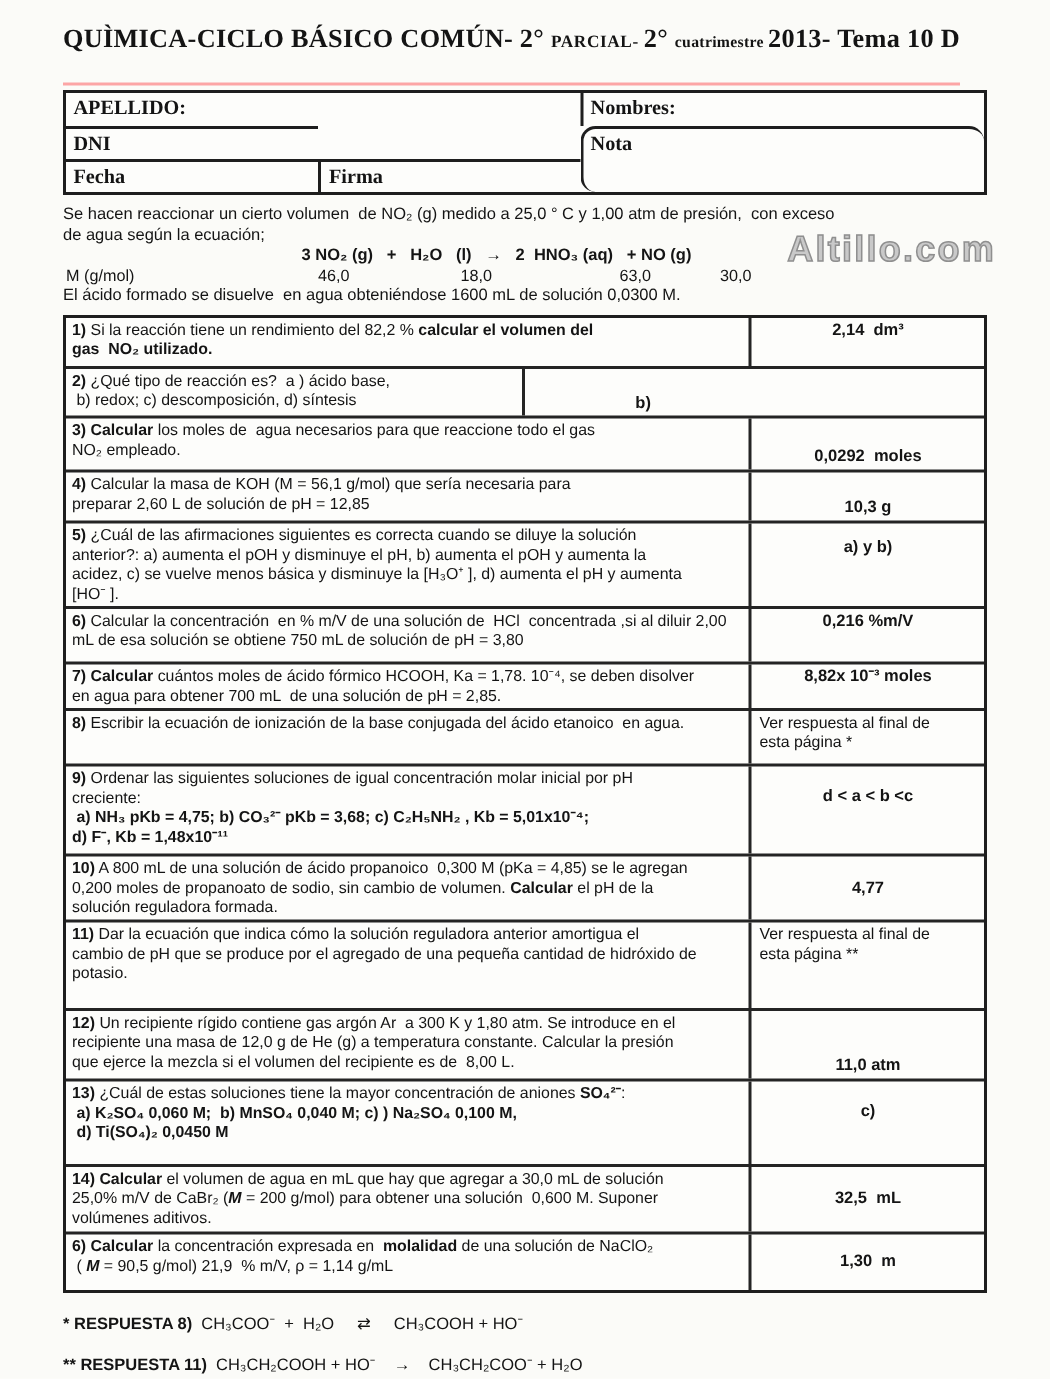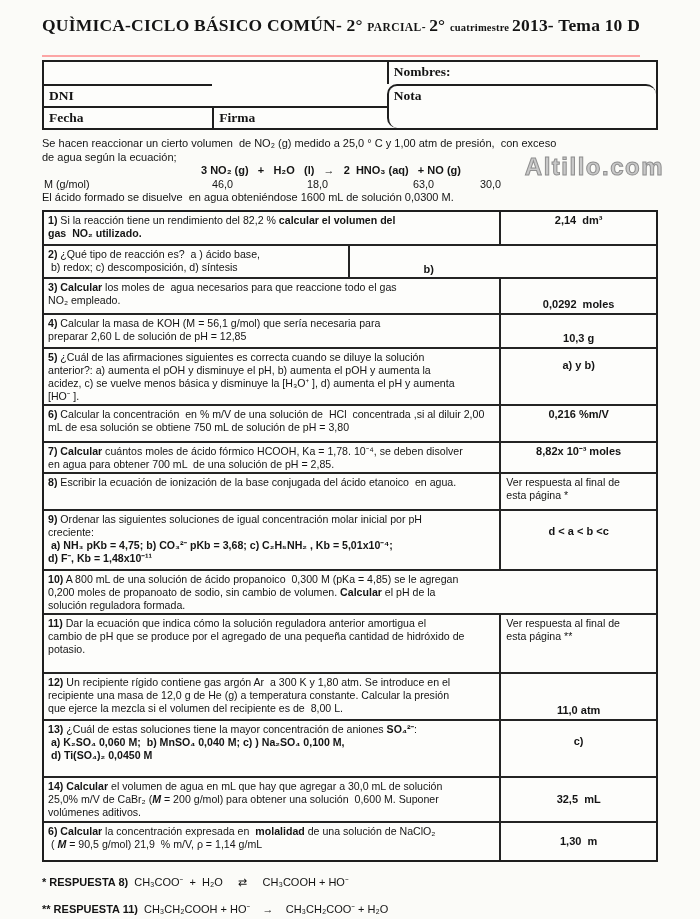--- a/index.html
+++ b/index.html
@@ -97,20 +97,21 @@
 </head>
 <body>
 
 <div class="page">
 
   
   <div class="title"><span class="t-big">QUÌMICA-CICLO BÁSICO COMÚN- 2° </span><span class="t-small">PARCIAL- </span><span class="t-big">2° </span><span class="t-tiny">cuatrimestre </span><span class="t-big">2013-   Tema  10 D</span></div>
 
   
   <div class="header-table">
+    <div class="hc hc-apellido">APELLIDO:</div>
     <div class="hc hc-nombres">Nombres:</div>
     <div class="hc hc-dni">DNI</div>
     <div class="hc hc-nota">Nota</div>
     <div class="hc hc-fecha">Fecha</div>
     <div class="hc hc-firma">Firma</div>
   </div>
 
   
   <div class="intro">
     <div class="opening">Se hacen reaccionar un cierto volumen  de NO₂ (g) medido a 25,0 ° C y 1,00 atm de presión,  con exceso
@@ -184,20 +185,21 @@
 creciente:
 </span><span class="seg-b"> a) NH₃ pKb = 4,75; b) CO₃²⁻ pKb = 3,68; c) C₂H₅NH₂ , Kb = 5,01x10⁻⁴;
 d) F⁻, Kb = 1,48x10⁻¹¹</span></div>
       <div class="acell va-top pt14">d &lt; a &lt; b &lt;c</div>
     </div>
 
     <div class="qrow">
       <div class="qcell"><span class="seg-b">10)</span><span> A 800 mL de una solución de ácido propanoico  0,300 M (pKa = 4,85) se le agregan
 0,200 moles de propanoato de sodio, sin cambio de volumen. </span><span class="seg-b">Calcular</span><span> el pH de la
 solución reguladora formada.</span></div>
+      <div class="acell">4,77</div>
     </div>
 
     <div class="qrow">
       <div class="qcell"><span class="seg-b">11)</span><span> Dar la ecuación que indica cómo la solución reguladora anterior amortigua el
 cambio de pH que se produce por el agregado de una pequeña cantidad de hidróxido de
 potasio.</span></div>
       <div class="acell a-left">Ver respuesta al final de
 esta página **</div>
     </div>
 

